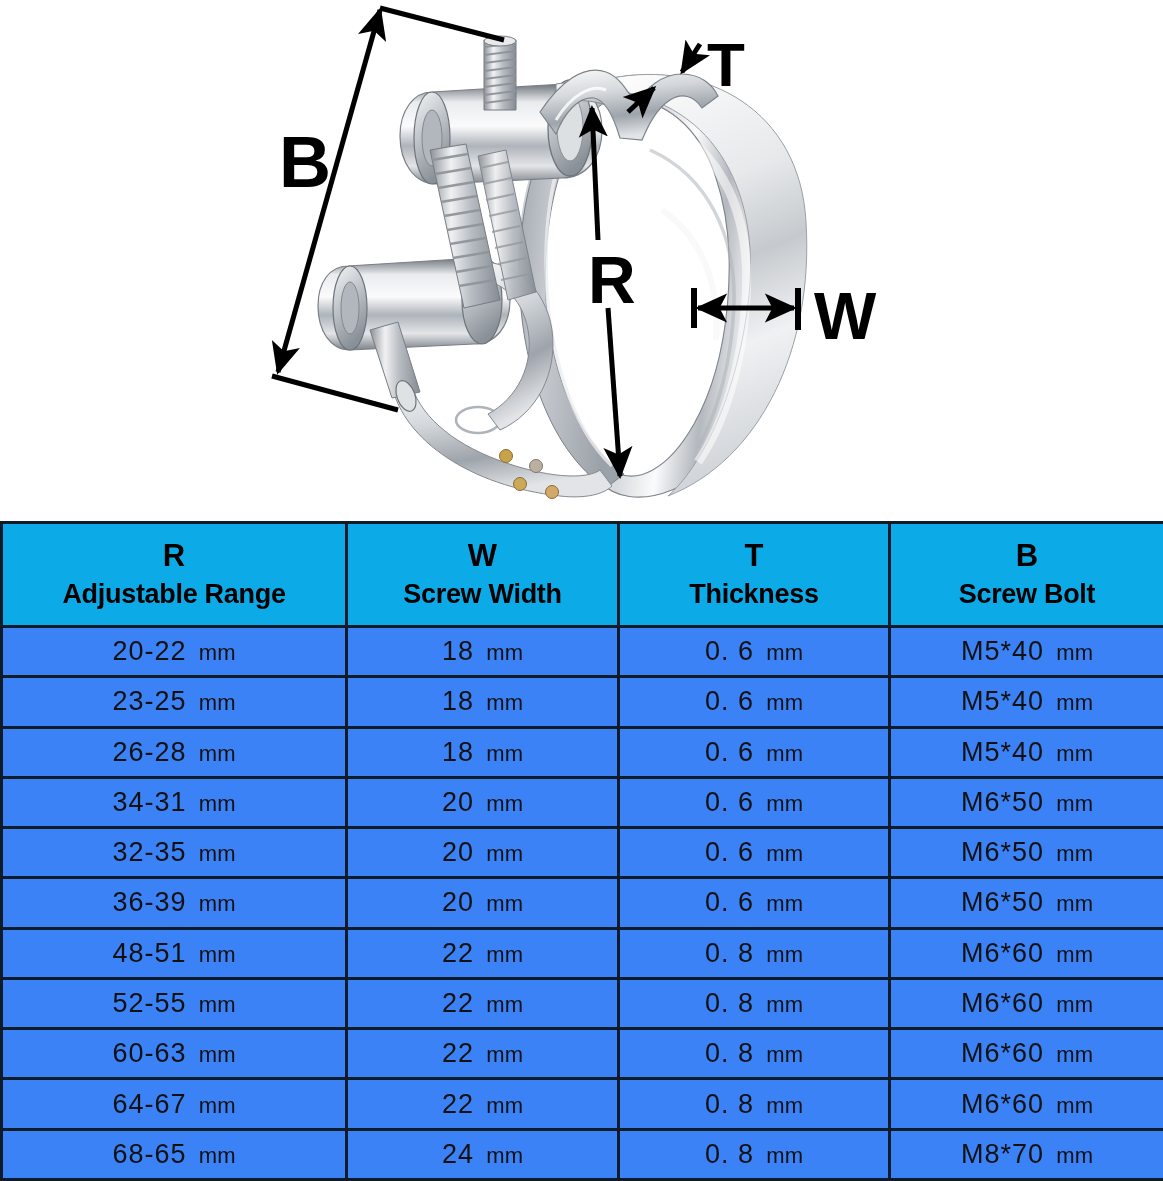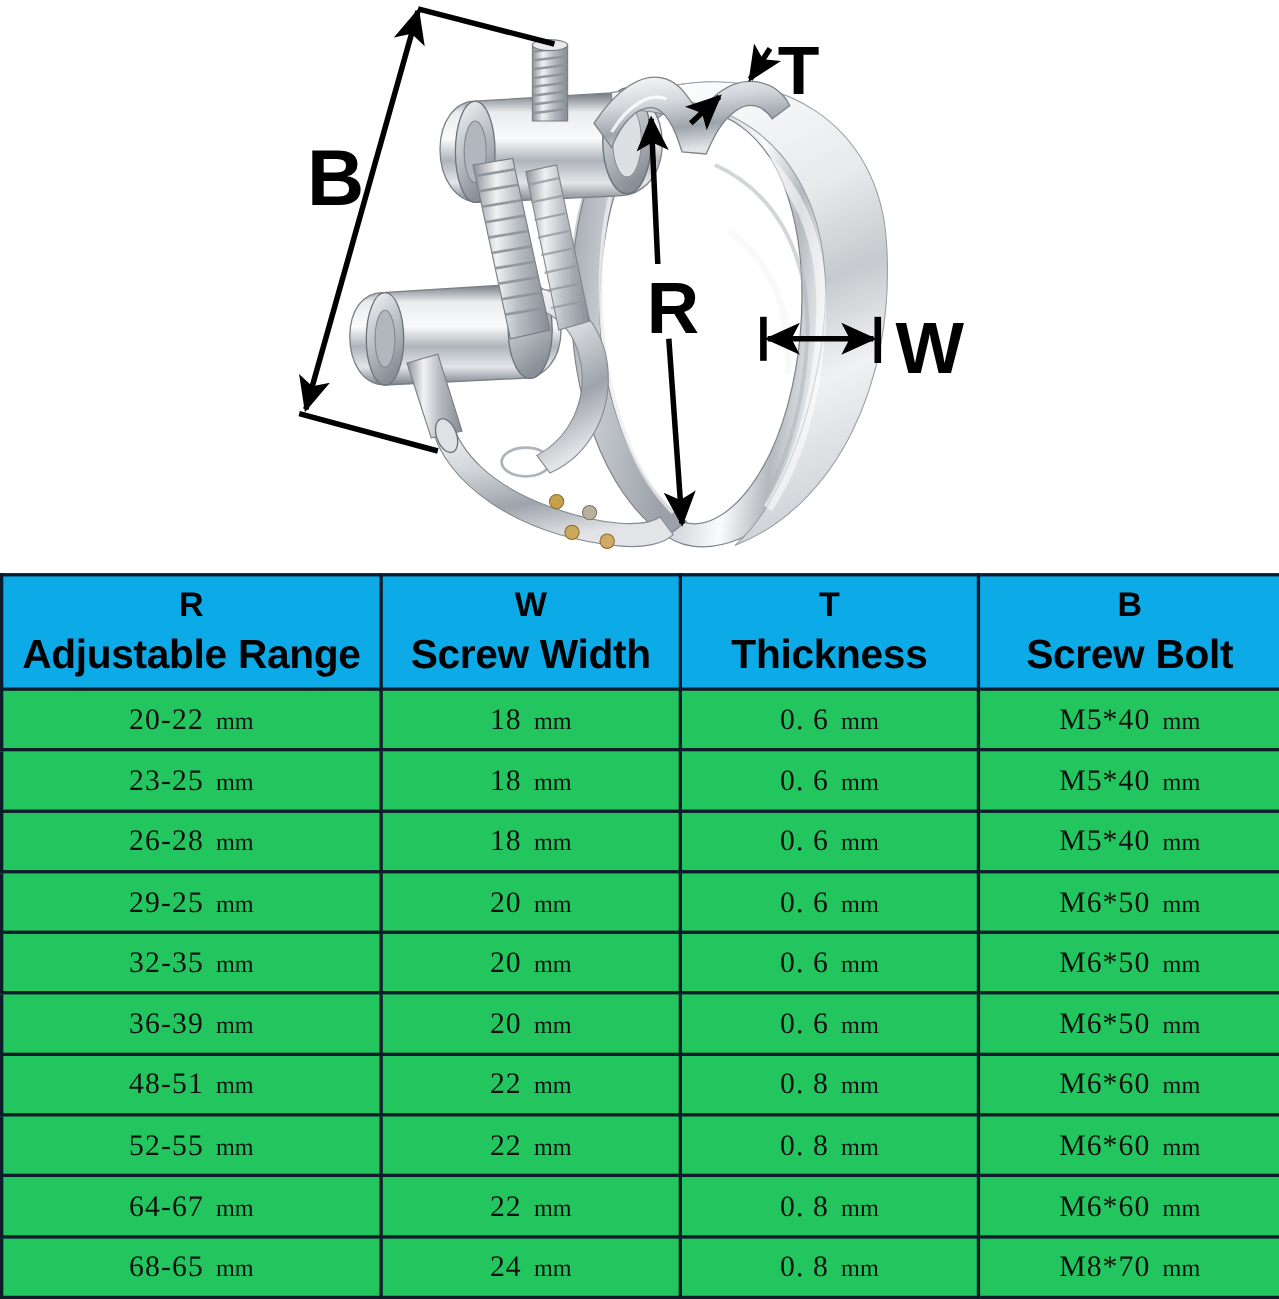--- a/index.html
+++ b/index.html
@@ -79,29 +79,29 @@
     padding: 2px 4px;
   }
   .hdr-sym {
     display: block;
     font-size: 31px;
     font-weight: bold;
     letter-spacing: 0px;
   }
   .hdr-name {
     display: block;
-    font-size: 37px;
+    font-size: 27px;
     font-weight: bold;
     letter-spacing: -0.3px;
   }
 
   #spec-table tbody td {
-    background: #22c55e;
+    background: #3b82f6;
     height: 39.5px;
-    font-family: Liberation Serif, serif;
+    font-family: Liberation Sans, sans-serif;
     font-size: 27px;
     color: #111111;
     white-space: pre;
     letter-spacing: 0.5px;
   }
   .val { letter-spacing: 1px; }
   .unit { font-size: 22px; letter-spacing: 0px; }
 </style>
 </head>
 <body>
@@ -382,21 +382,21 @@
           <td><span class="val">0. 6</span><span class="unit">  mm</span></td>
           <td><span class="val">M5*40</span><span class="unit">  mm</span></td>
         </tr>
         <tr>
           <td><span class="val">26-28</span><span class="unit">  mm</span></td>
           <td><span class="val">18</span><span class="unit">  mm</span></td>
           <td><span class="val">0. 6</span><span class="unit">  mm</span></td>
           <td><span class="val">M5*40</span><span class="unit">  mm</span></td>
         </tr>
         <tr>
-          <td><span class="val">29-25</span><span class="unit">  mm</span></td>
+          <td><span class="val">34-31</span><span class="unit">  mm</span></td>
           <td><span class="val">20</span><span class="unit">  mm</span></td>
           <td><span class="val">0. 6</span><span class="unit">  mm</span></td>
           <td><span class="val">M6*50</span><span class="unit">  mm</span></td>
         </tr>
         <tr>
           <td><span class="val">32-35</span><span class="unit">  mm</span></td>
           <td><span class="val">20</span><span class="unit">  mm</span></td>
           <td><span class="val">0. 6</span><span class="unit">  mm</span></td>
           <td><span class="val">M6*50</span><span class="unit">  mm</span></td>
         </tr>
@@ -412,20 +412,26 @@
           <td><span class="val">0. 8</span><span class="unit">  mm</span></td>
           <td><span class="val">M6*60</span><span class="unit">  mm</span></td>
         </tr>
         <tr>
           <td><span class="val">52-55</span><span class="unit">  mm</span></td>
           <td><span class="val">22</span><span class="unit">  mm</span></td>
           <td><span class="val">0. 8</span><span class="unit">  mm</span></td>
           <td><span class="val">M6*60</span><span class="unit">  mm</span></td>
         </tr>
         <tr>
+          <td><span class="val">60-63</span><span class="unit">  mm</span></td>
+          <td><span class="val">22</span><span class="unit">  mm</span></td>
+          <td><span class="val">0. 8</span><span class="unit">  mm</span></td>
+          <td><span class="val">M6*60</span><span class="unit">  mm</span></td>
+        </tr>
+        <tr>
           <td><span class="val">64-67</span><span class="unit">  mm</span></td>
           <td><span class="val">22</span><span class="unit">  mm</span></td>
           <td><span class="val">0. 8</span><span class="unit">  mm</span></td>
           <td><span class="val">M6*60</span><span class="unit">  mm</span></td>
         </tr>
         <tr>
           <td><span class="val">68-65</span><span class="unit">  mm</span></td>
           <td><span class="val">24</span><span class="unit">  mm</span></td>
           <td><span class="val">0. 8</span><span class="unit">  mm</span></td>
           <td><span class="val">M8*70</span><span class="unit">  mm</span></td>

